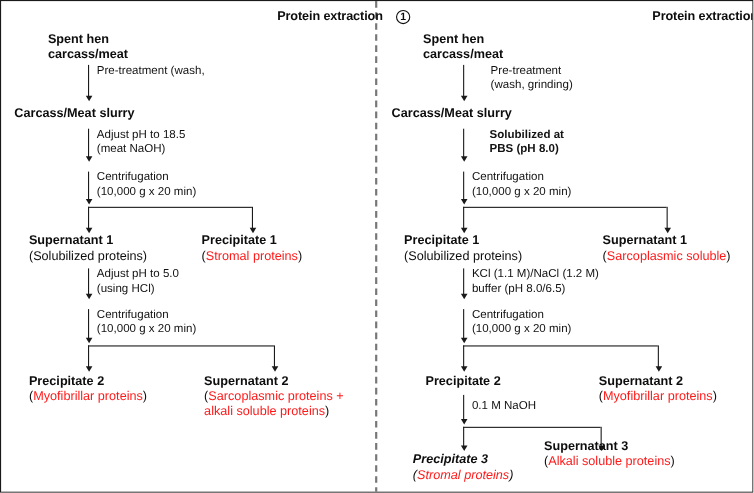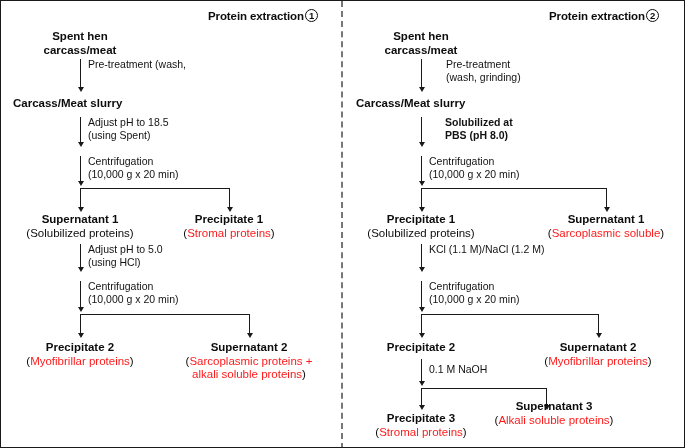--- a/index.html
+++ b/index.html
@@ -26,22 +26,23 @@
     height: 448px;
     border-left: 2px dashed #777777;
   }
   .panel-title {
     position: absolute;
     font-weight: bold;
     font-size: 11.5px;
     letter-spacing: -0.1px;
     white-space: nowrap;
     display: flex;
-    align-items: center;
-    gap: 1px;
+    align-items: flex-start;
+    gap: 12px;
+    margin-left: 44px;
   }
   .circ {
     display: inline-flex;
     align-items: center;
     justify-content: center;
     width: 13px;
     height: 13px;
     border: 1.2px solid #0d0d0d;
     border-radius: 50%;
     font-size: 9.5px;
@@ -56,21 +57,21 @@
     white-space: nowrap;
   }
   .node .nm {
     font-weight: bold;
     display: block;
   }
   .node .sub {
     font-weight: normal;
     display: block;
   }
-  .node.ctr { text-align: center; transform: translateX(-50%); }
+  .node.ctr { transform: translateX(-50%); }
   .node.lft { text-align: left; }
   .red { color: #ff1a1a; }
   .step {
     position: absolute;
     font-size: 10.5px;
     line-height: 13px;
     white-space: nowrap;
     color: #121212;
   }
   
@@ -122,21 +123,21 @@
   </div>
 
   <div class="node lft" style="left:12px; top:96px;">
     <span class="nm">Carcass/Meat slurry</span>
   </div>
 
   <div class="vline" style="left:79px; top:116px; height:28px;"></div>
   <div class="ahead sm" style="left:79.8px; top:141px;"></div>
   <div class="step" style="left:87px; top:115px;">
     <div>Adjust pH to 18.5</div>
-    <div>(using Spent)</div>
+    <div>(meat NaOH)</div>
   </div>
 
   <div class="vline" style="left:79px; top:155px; height:28px;"></div>
   <div class="ahead sm" style="left:79.8px; top:180px;"></div>
   <div class="step" style="left:87px; top:154px;">
     <div>Centrifugation</div>
     <div>(10,000 g x 20 min)</div>
   </div>
 
   <div class="hline" style="left:79px; top:187px; width:149px;"></div>
@@ -234,20 +235,21 @@
 
   <div class="node ctr" style="left:605px; top:212px;">
     <span class="nm">Supernatant 1</span>
     <span class="sub"><span>(</span><span class="red">Sarcoplasmic soluble</span><span>)</span></span>
   </div>
 
   <div class="vline" style="left:420px; top:243px; height:26px;"></div>
   <div class="ahead sm" style="left:420.8px; top:266px;"></div>
   <div class="step" style="left:428px; top:242px;">
     <div>KCl (1.1 M)/NaCl (1.2 M)</div>
+    <div>buffer (pH 8.0/6.5)</div>
   </div>
 
   <div class="vline" style="left:420px; top:280px; height:28px;"></div>
   <div class="ahead sm" style="left:420.8px; top:306px;"></div>
   <div class="step" style="left:428px; top:279px;">
     <div>Centrifugation</div>
     <div>(10,000 g x 20 min)</div>
   </div>
 
   <div class="hline" style="left:420px; top:313px; width:177px;"></div>
@@ -270,21 +272,21 @@
   <div class="step" style="left:428px; top:362px;">
     <div>0.1 M NaOH</div>
   </div>
 
   <div class="hline" style="left:420px; top:387px; width:125px;"></div>
   <div class="vline" style="left:420px; top:387px; height:20px;"></div>
   <div class="ahead sm" style="left:420.8px; top:404px;"></div>
   <div class="vline" style="left:545px; top:387px; height:20px;"></div>
   <div class="ahead sm" style="left:545.8px; top:404px;"></div>
 
-  <div class="node ctr" style="left:420px; top:411px;">
+  <div class="node ctr" style="left:420px; top:411px;font-style:italic;">
     <span class="nm">Precipitate 3</span>
     <span class="sub"><span>(</span><span class="red">Stromal proteins</span><span>)</span></span>
   </div>
 
   <div class="node ctr" style="left:553px; top:399px;">
     <span class="nm">Supernatant 3</span>
     <span class="sub"><span>(</span><span class="red">Alkali soluble proteins</span><span>)</span></span>
   </div>
 
 </div>

